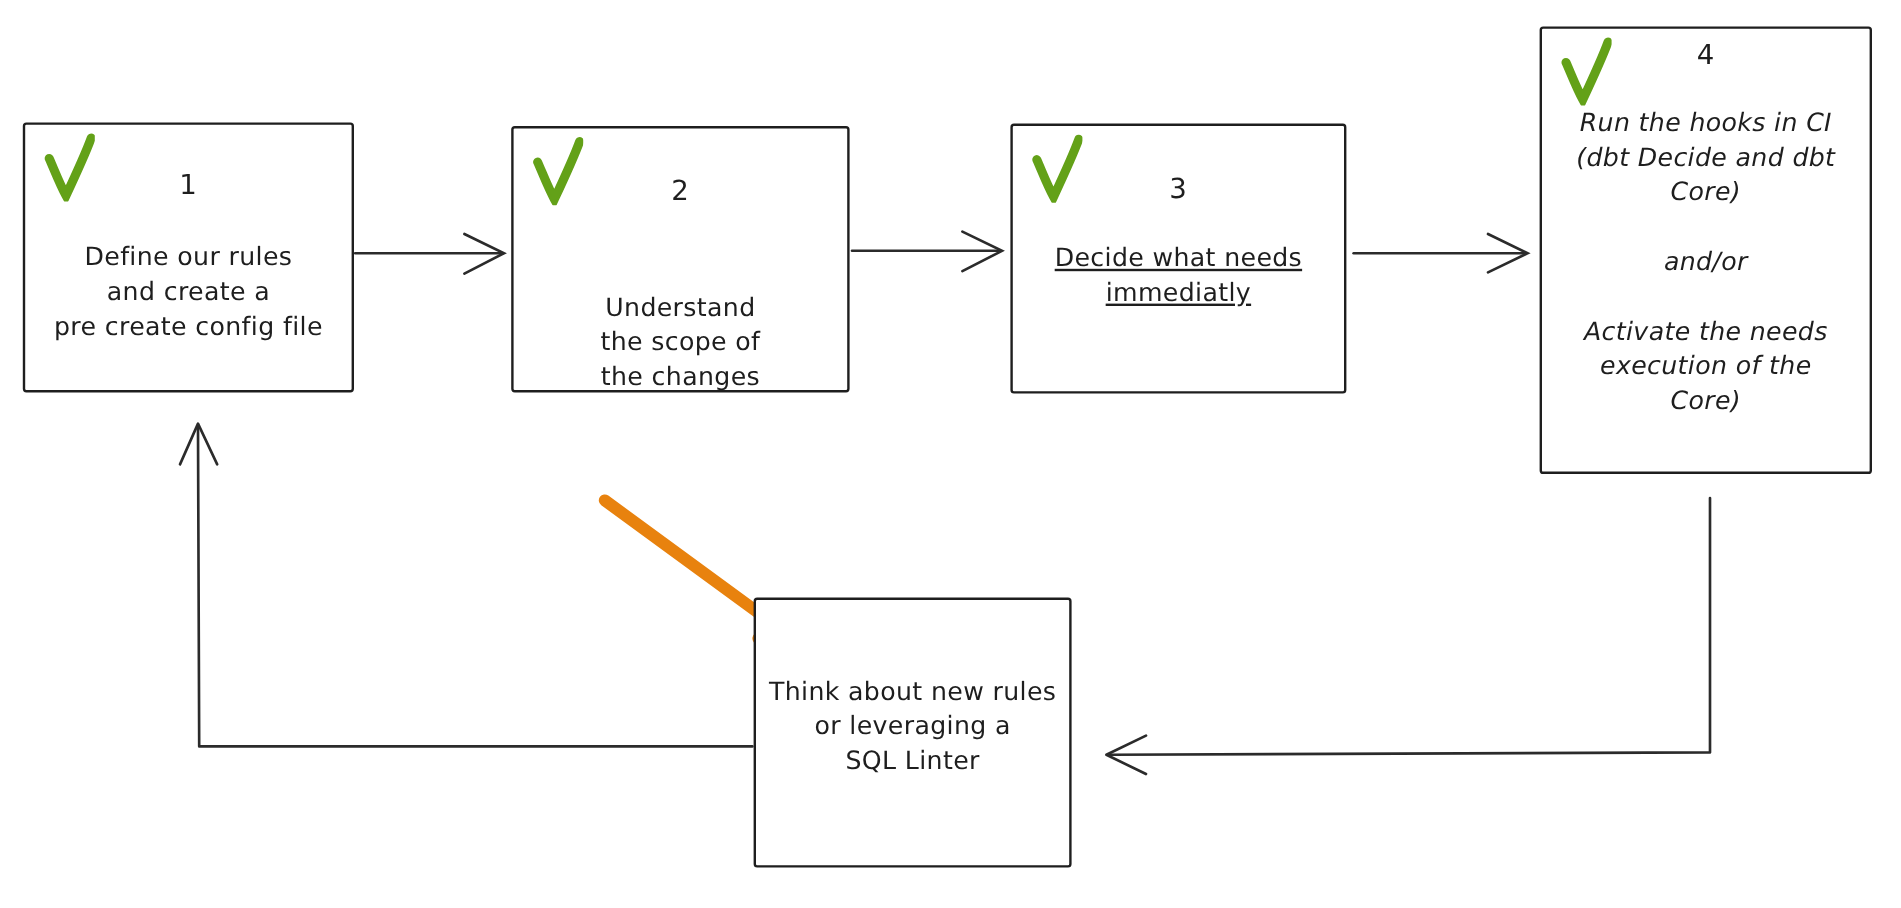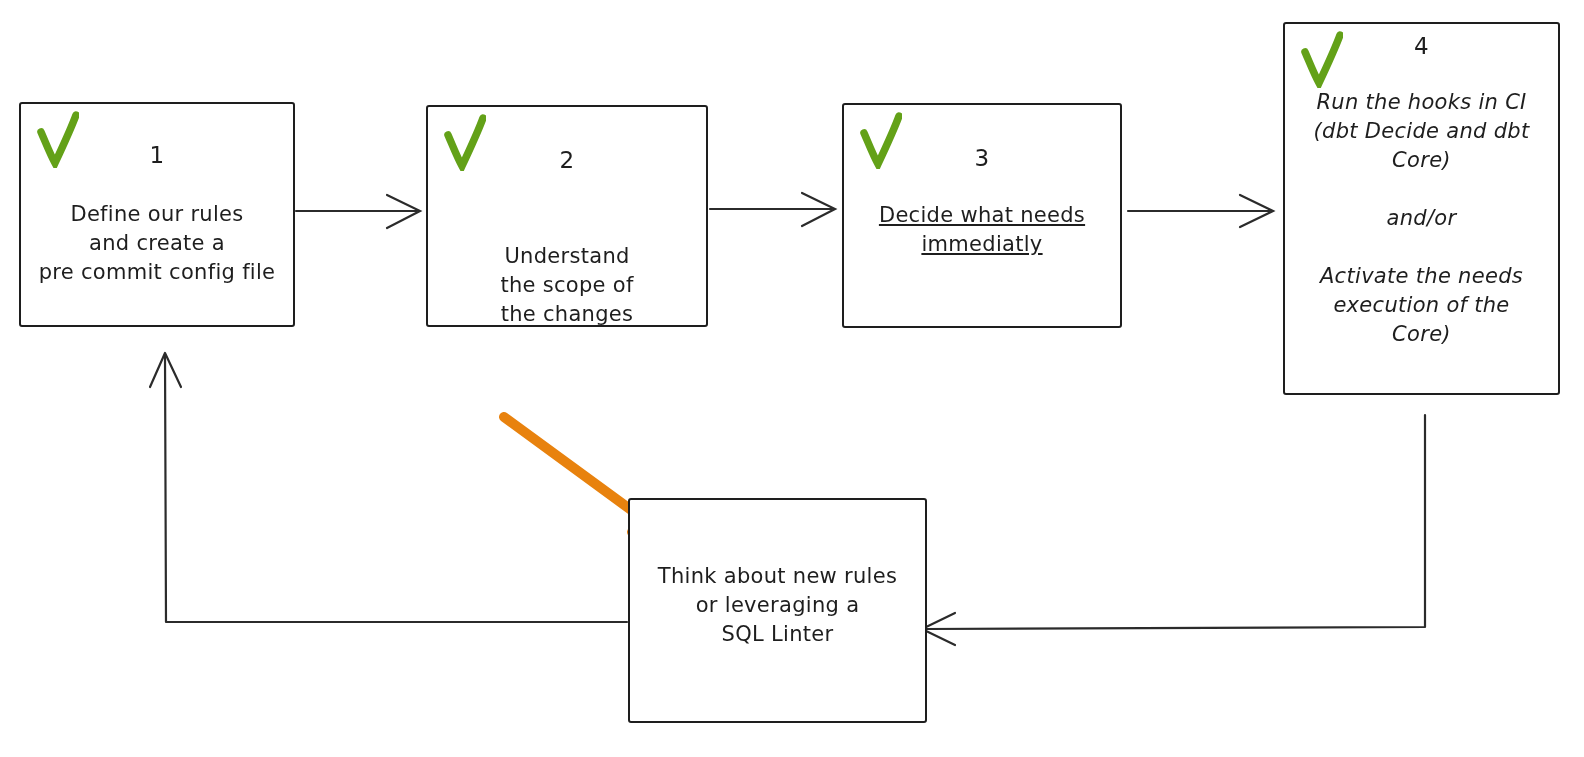--- a/index.html
+++ b/index.html
@@ -100,21 +100,21 @@
   </svg>
 
   <div class="box" style="left:19px; top:102px; width:276px; height:225px;">
     <svg class="check" viewBox="0 0 44 58">
       <path d="M6,22 C10,31 15,44 20,53 C27,38 37,16 41,5" stroke="#63a118" stroke-width="7.5" fill="none" stroke-linecap="round"></path>
     </svg>
     <div class="num" style="top:38px;">1</div>
     <div class="content" style="top:96px;">
       <div class="line">Define our rules</div>
       <div class="line">and create a</div>
-      <div class="line">pre commit config file</div>
+      <div class="line">pre create config file</div>
     </div>
   </div>
 
   <div class="box" style="left:426px; top:105px; width:282px; height:222px;">
     <svg class="check" viewBox="0 0 44 58">
       <path d="M6,22 C10,31 15,44 20,53 C27,38 37,16 41,5" stroke="#63a118" stroke-width="7.5" fill="none" stroke-linecap="round"></path>
     </svg>
     <div class="num" style="top:40px;">2</div>
     <div class="content" style="top:95px;margin-top:40px;">
       <div class="line">Understand</div>
@@ -145,21 +145,21 @@
       <div class="line">Core)</div>
       <div class="line"></div>
       <div class="line">and/or</div>
       <div class="line"></div>
       <div class="line">Activate the needs</div>
       <div class="line">execution of the</div>
       <div class="line">Core)</div>
     </div>
   </div>
 
-  <div class="box" style="left:628px; top:498px; width:299px; height:225px;">
+  <div class="box" style="left:628px; top:498px; width:265px; height:225px;">
     <div class="content" style="top:62px;">
       <div class="line">Think about new rules</div>
       <div class="line">or leveraging a</div>
       <div class="line">SQL Linter</div>
     </div>
   </div>
 
 </div>
 
 </body></html>

